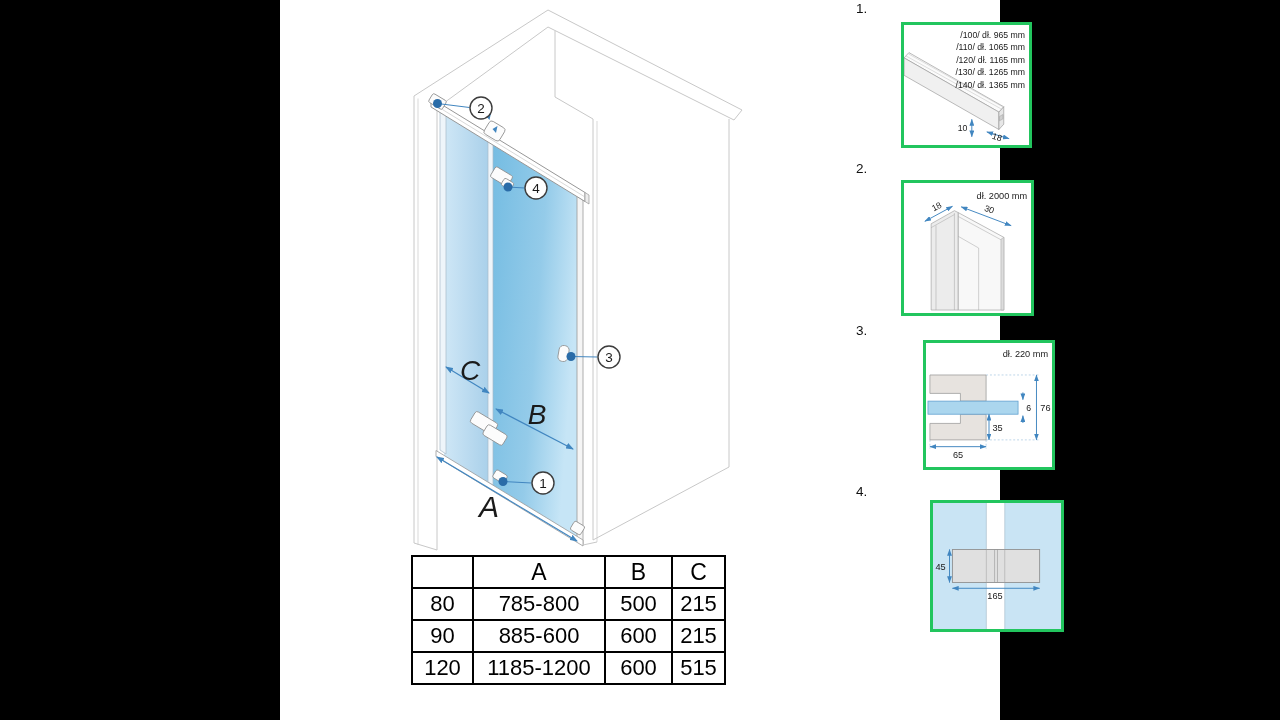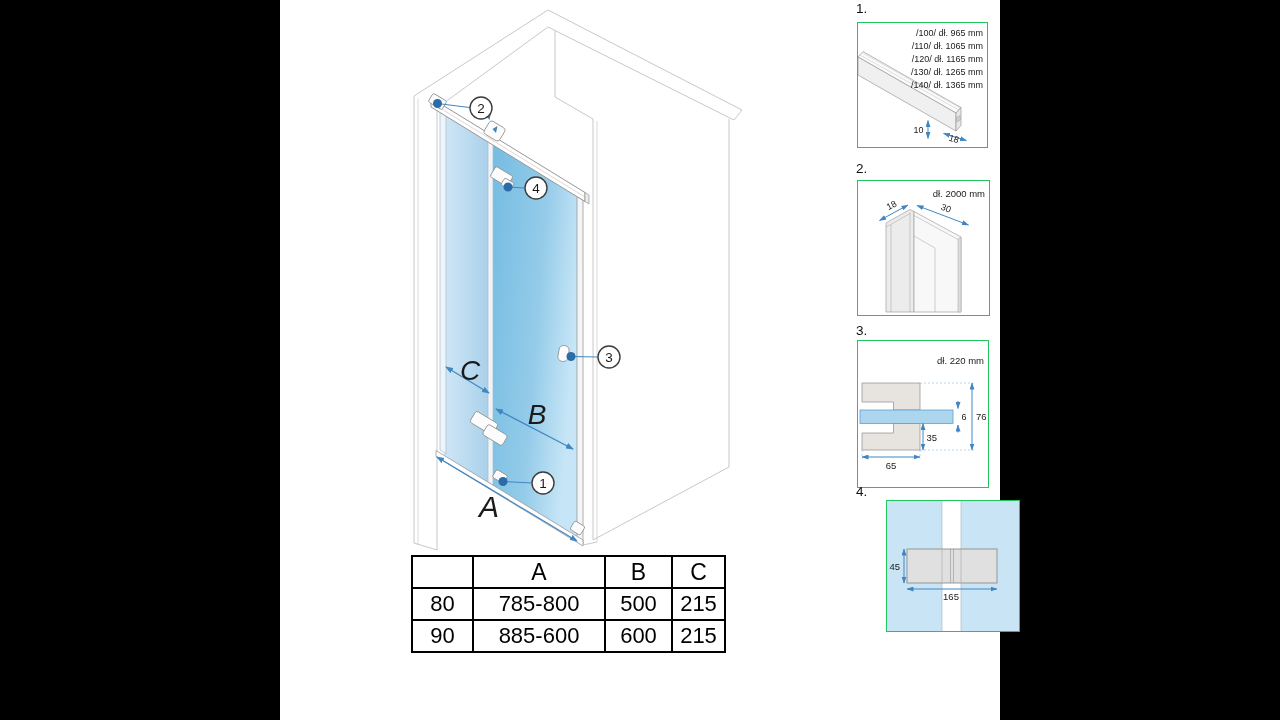--- a/index.html
+++ b/index.html
@@ -5,21 +5,21 @@
   html,body{margin:0;padding:0;}
   body{width:1280px;height:720px;background:#000;position:relative;overflow:hidden;
        font-family:"Liberation Sans",sans-serif;}
   .content{position:absolute;left:280px;top:0;width:720px;height:720px;background:#fff;}
   .main-svg{position:absolute;left:0;top:0;}
   table.size{position:absolute;left:131px;top:555px;border-collapse:collapse;background:#fff;}
   table.size td{border:2px solid #000;text-align:center;vertical-align:middle;
                 font-size:22px;color:#000;padding:0;height:30px;line-height:30px;}
   table.size tr.hdr td{font-size:23px;}
   .detail-label{position:absolute;font-size:13.5px;color:#111;}
-  .detail-box{position:absolute;border:1px solid #22c55e;box-sizing:border-box;background:#fff;}
+  .detail-box{position:absolute;border:3px solid #22c55e;box-sizing:border-box;background:#fff;margin-left:44px;}
   .detail-box svg{display:block;width:100%;height:100%;}
   svg text{font-family:"Liberation Sans",sans-serif;fill:#1a1a1a;}
   .dimletter{font-style:italic;}
 </style>
 </head>
 <body>
 
 <div class="content">
 
   <svg class="main-svg" width="470" height="555" viewBox="280 0 470 555">
@@ -137,20 +137,26 @@
       <td>785-800</td>
       <td>500</td>
       <td>215</td>
     </tr>
     <tr>
       <td>90</td>
       <td>885-600</td>
       <td>600</td>
       <td>215</td>
     </tr>
+    <tr>
+      <td>120</td>
+      <td>1185-1200</td>
+      <td>600</td>
+      <td>515</td>
+    </tr>
   </tbody>
     </table>
 
   <div class="detail-label" style="left:576px;top:1px">1.</div>
   <div class="detail-box" style="left:577px;top:22px;width:131px;height:126px">
     <svg viewBox="0 0 129 124">
       <defs>
         <marker id="m1" markerWidth="7" markerHeight="5" refX="6.5" refY="2.5" orient="auto-start-reverse" markerUnits="userSpaceOnUse">
           <path d="M0,0 L7,2.5 L0,5 Z" fill="#4186c0"></path>
         </marker>
@@ -200,21 +206,21 @@
         <path d="M21.5,36.5 L50,21" marker-start="url(#m2)" marker-end="url(#m2)"></path>
         <path d="M59,21.5 L110.5,41" marker-start="url(#m2)" marker-end="url(#m2)"></path>
       </g>
       <text x="127" y="13" font-size="9.5" text-anchor="end">dł. 2000 mm</text>
       <text x="35" y="24" font-size="9" text-anchor="middle" transform="rotate(-28 35 24)">18</text>
       <text x="87" y="27" font-size="9" text-anchor="middle" transform="rotate(21 87 27)">30</text>
     </svg>
   </div>
 
   <div class="detail-label" style="left:576px;top:323px">3.</div>
-  <div class="detail-box" style="left:577px;top:340px;width:132px;height:148px">
+  <div class="detail-box" style="left:599px;top:340px;width:132px;height:130px">
     <svg viewBox="0 0 130 128">
       <defs>
         <marker id="m3" markerWidth="7" markerHeight="5" refX="6.5" refY="2.5" orient="auto-start-reverse" markerUnits="userSpaceOnUse">
           <path d="M0,0 L7,2.5 L0,5 Z" fill="#4186c0"></path>
         </marker>
       </defs>
       <g stroke="#8fb8d8" stroke-width="0.6" stroke-dasharray="2,2" fill="none">
         <path d="M62,33 H117"></path>
         <path d="M62,100 H117"></path>
         <path d="M4,100 V109"></path>

